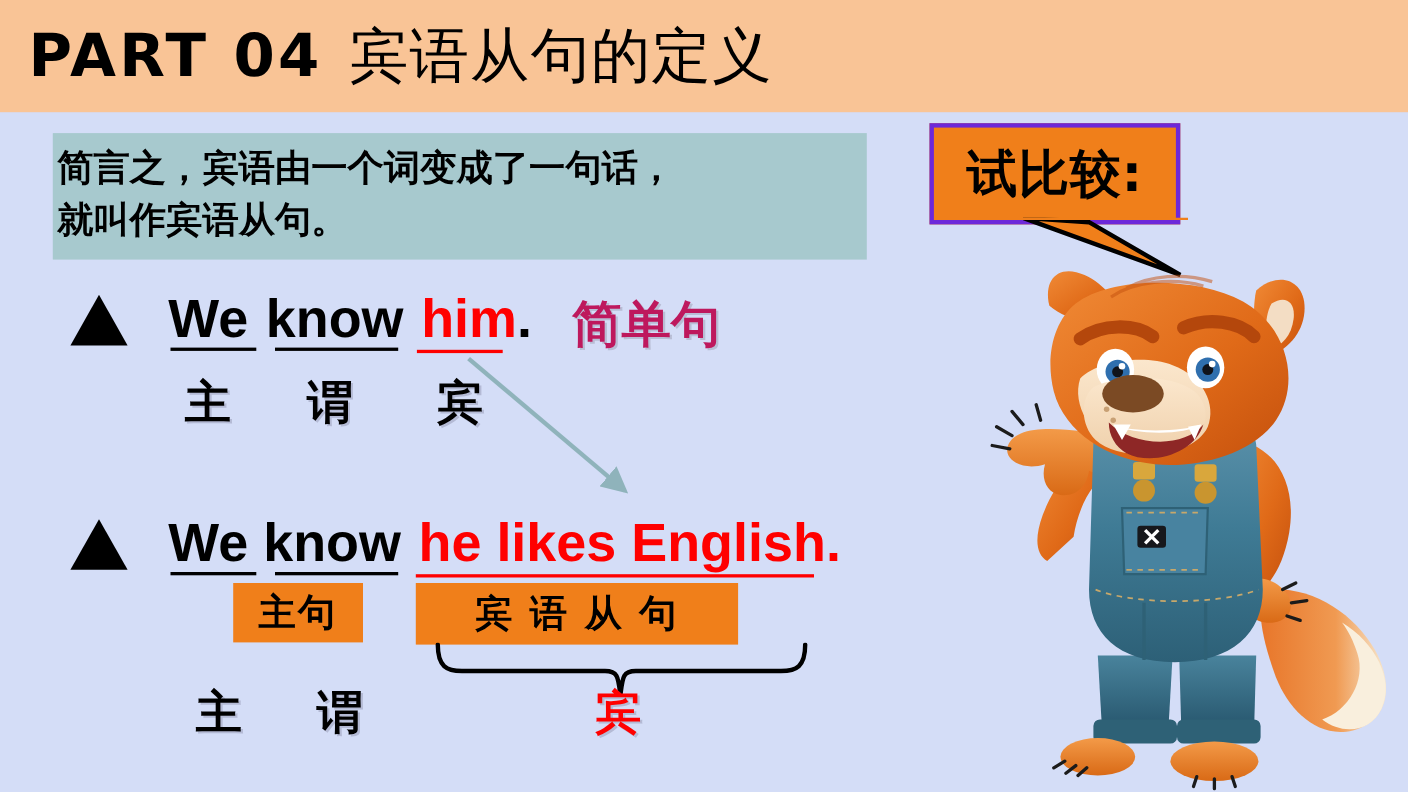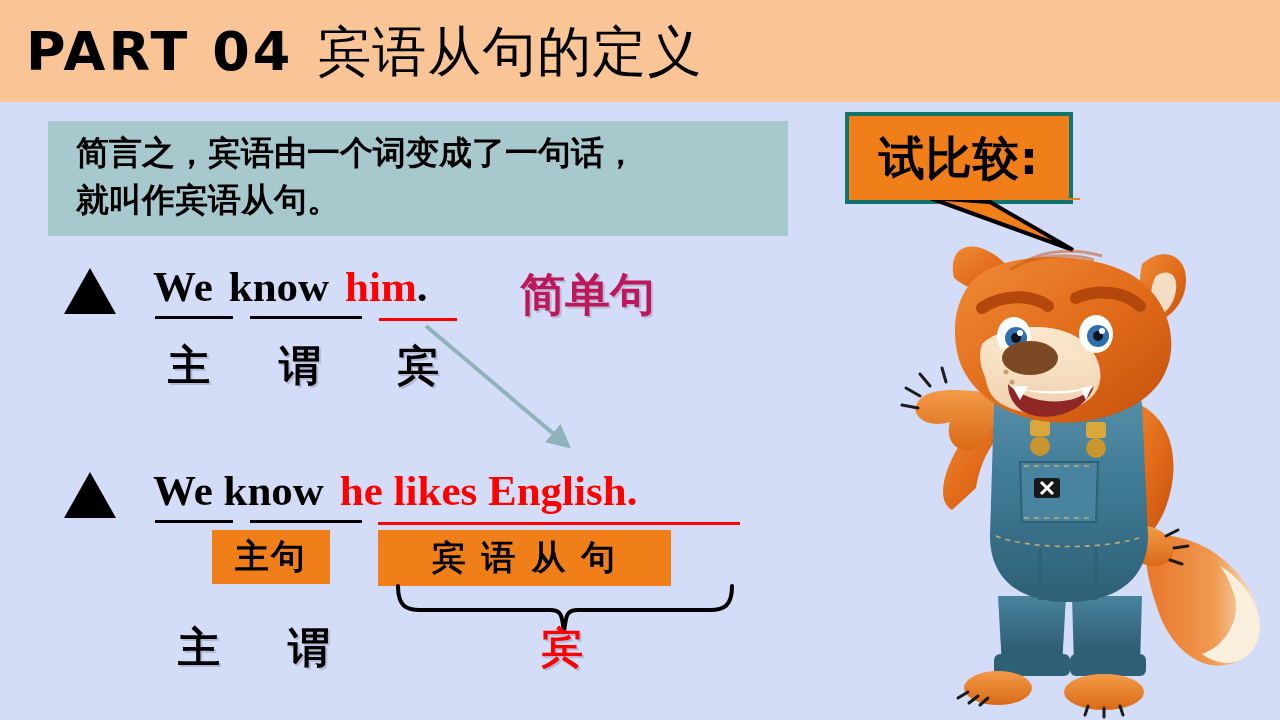--- a/index.html
+++ b/index.html
@@ -48,40 +48,40 @@
 
   
   #definition-box {
     position: absolute;
     left: 48px;
     top: 121px;
     width: 740px;
     height: 115px;
     background: #a7c9ce;
     box-sizing: border-box;
-    padding: 8px 10px 0 28px;
+    padding: 8px 10px 0 4px;
   }
   #definition-text {
     font-family: "DejaVu Sans", sans-serif;
     font-size: 33px;
     font-weight: bold;
     color: #000;
     line-height: 47px;
     letter-spacing: 0px;
   }
 
   
   #speech-bubble {
     position: absolute;
     left: 845px;
     top: 112px;
     width: 228px;
     height: 92px;
     background: #f07f1a;
-    border: 4px solid #0f766e;
+    border: 4px solid #6d28d9;
     box-sizing: border-box;
     display: flex;
     align-items: center;
     justify-content: center;
   }
   #speech-bubble-text {
     font-family: "DejaVu Sans", sans-serif;
     font-size: 46px;
     font-weight: bold;
     color: #000;
@@ -99,22 +99,22 @@
   
   .triangle-marker {
     position: absolute;
     width: 0; height: 0;
     border-left: 26px solid transparent;
     border-right: 26px solid transparent;
     border-bottom: 46px solid #000;
   }
   .sentence {
     position: absolute;
-    font-family: Liberation Serif, serif;
-    font-size: 43px;
+    font-family: Liberation Sans, sans-serif;
+    font-size: 49px;
     font-weight: bold;
     white-space: nowrap;
     color: #000;
     letter-spacing: 0px;
   }
   .seg-black { color: #000; }
   .seg-red { color: #ff0000; }
   .ul-black {
     position: absolute;
     height: 3px;

